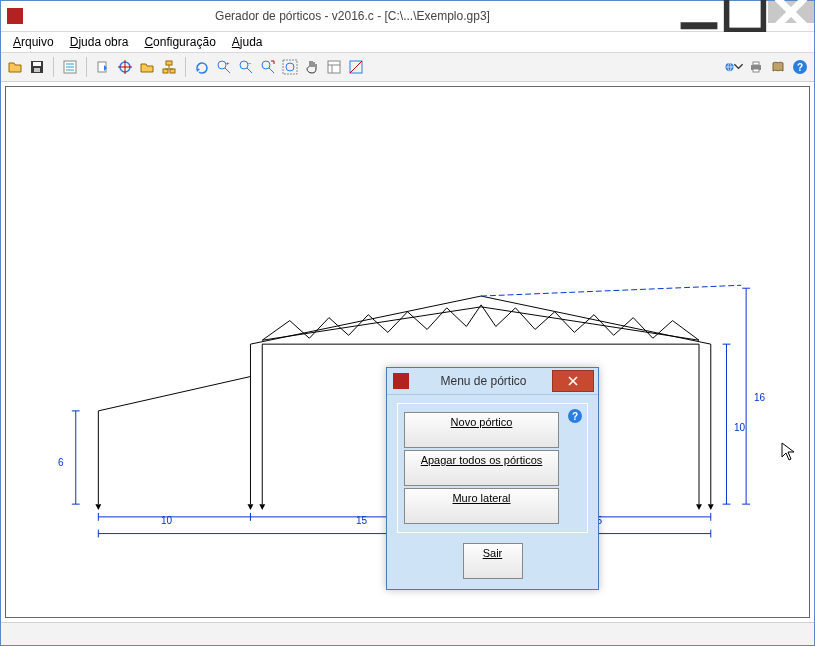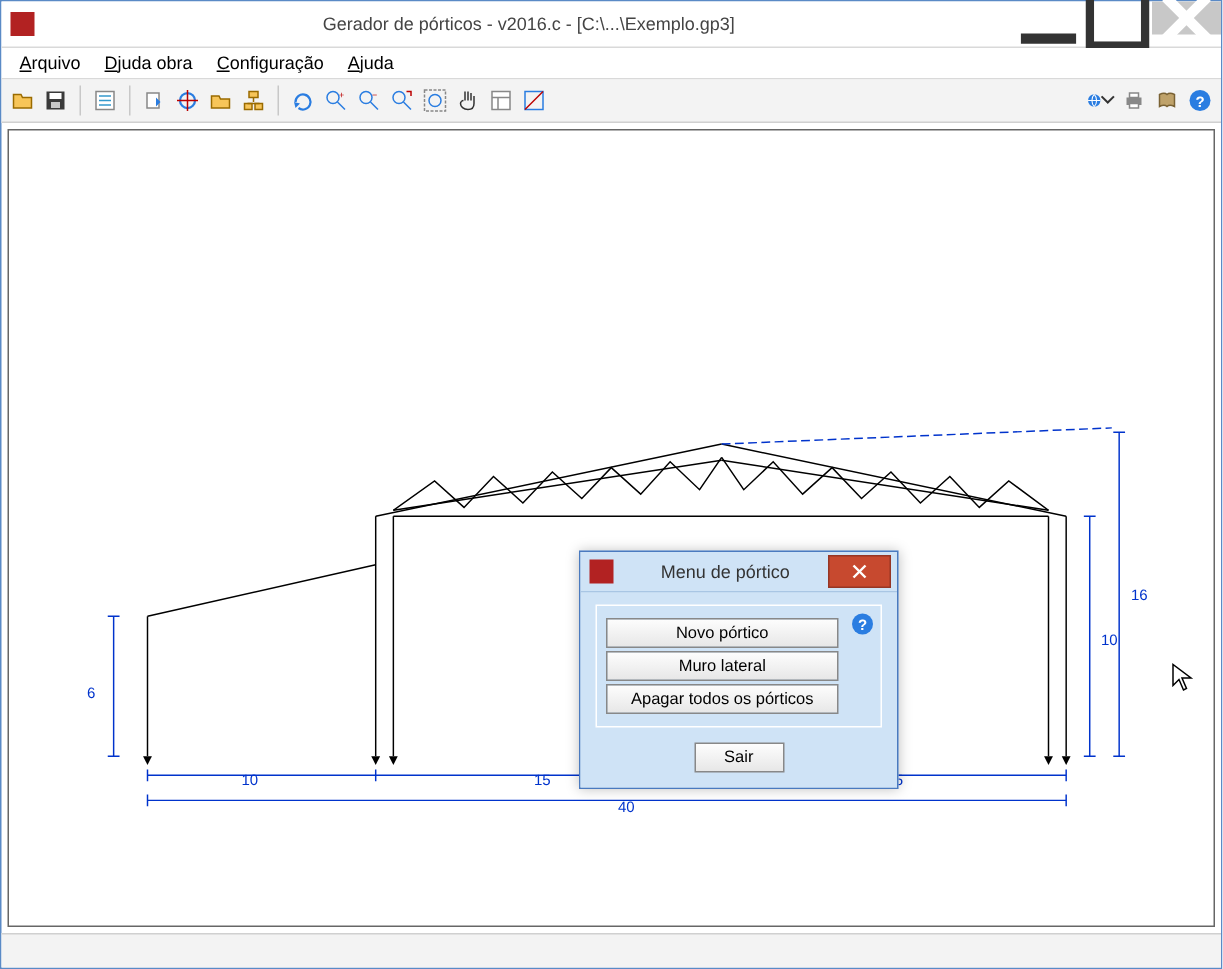--- a/index.html
+++ b/index.html
@@ -26,21 +26,21 @@
   .dim-label{position:absolute;color:#0033cc;font-size:10px;}
   
   .dialog{position:absolute;width:211px;border:1px solid #4a7abf;background:#cfe3f6;box-shadow:0 0 8px rgba(0,0,0,0.25);}
   .dialog .dlg-title{height:26px;background:#cfe3f6;display:flex;align-items:center;border-bottom:1px solid #a9c6e4;}
   .dialog .dlg-title .dlg-icon{width:16px;height:16px;background:#b22222;margin:0 6px;}
   .dialog .dlg-title .dlg-text{flex:1;text-align:center;color:#333;font-size:12px;}
   .dialog .dlg-title .dlg-close{width:40px;height:20px;margin-right:4px;background:#c7492f;color:#fff;display:flex;align-items:center;justify-content:center;font-size:12px;line-height:1;border:1px solid #963625;}
   .dialog .dlg-body{padding:8px 10px 10px;background:#cfe3f6;}
   .dlg-panel{border:1px solid #fff;padding:6px 22px 6px 6px;position:relative;}
   .dlg-panel .help-icon{position:absolute;right:4px;top:4px;width:16px;height:16px;}
-  .dlg-btn{display:block;box-sizing:border-box;width:155px;height:20px;margin:2px 0;background:linear-gradient(#fdfdfd,#e7e7e7);border:1px solid #888;font-size:11px;text-align:center;line-height:18px;}
+  .dlg-btn{display:block;box-sizing:border-box;width:155px;height:36px;margin:2px 0;background:linear-gradient(#fdfdfd,#e7e7e7);border:1px solid #888;font-size:11px;text-align:center;line-height:18px;text-decoration:underline;}
   .dlg-exit{width:60px;margin:10px auto 0;}
   
   .cursor{position:absolute;width:16px;height:20px;}
 </style>
 </head>
 <body>
 
 <div class="window">
 
   <div class="titlebar">
@@ -297,22 +297,22 @@
         </div>
         <div class="dlg-body">
           <div class="dlg-panel">
             <div class="help-icon">
               <svg viewBox="0 0 16 16">
                   <circle cx="8" cy="8" r="7" fill="#2a7de1"></circle>
                   <text x="8" y="12" font-size="10" fill="#fff" text-anchor="middle" font-weight="bold">?</text>
                 </svg>
             </div>
             <div class="dlg-btn">Novo pórtico</div>
+            <div class="dlg-btn">Apagar todos os pórticos</div>
             <div class="dlg-btn">Muro lateral</div>
-            <div class="dlg-btn">Apagar todos os pórticos</div>
           </div>
           <div class="dlg-btn dlg-exit">Sair</div>
         </div>
       </div>
 
       <div class="cursor" style="left:775px;top:355px">
         <svg viewBox="0 0 16 20">
             <path d="M1 1l0 14 4-4 3 7 2-1-3-7 6 0z" fill="#fff" stroke="#000"></path>
           </svg>
       </div>

